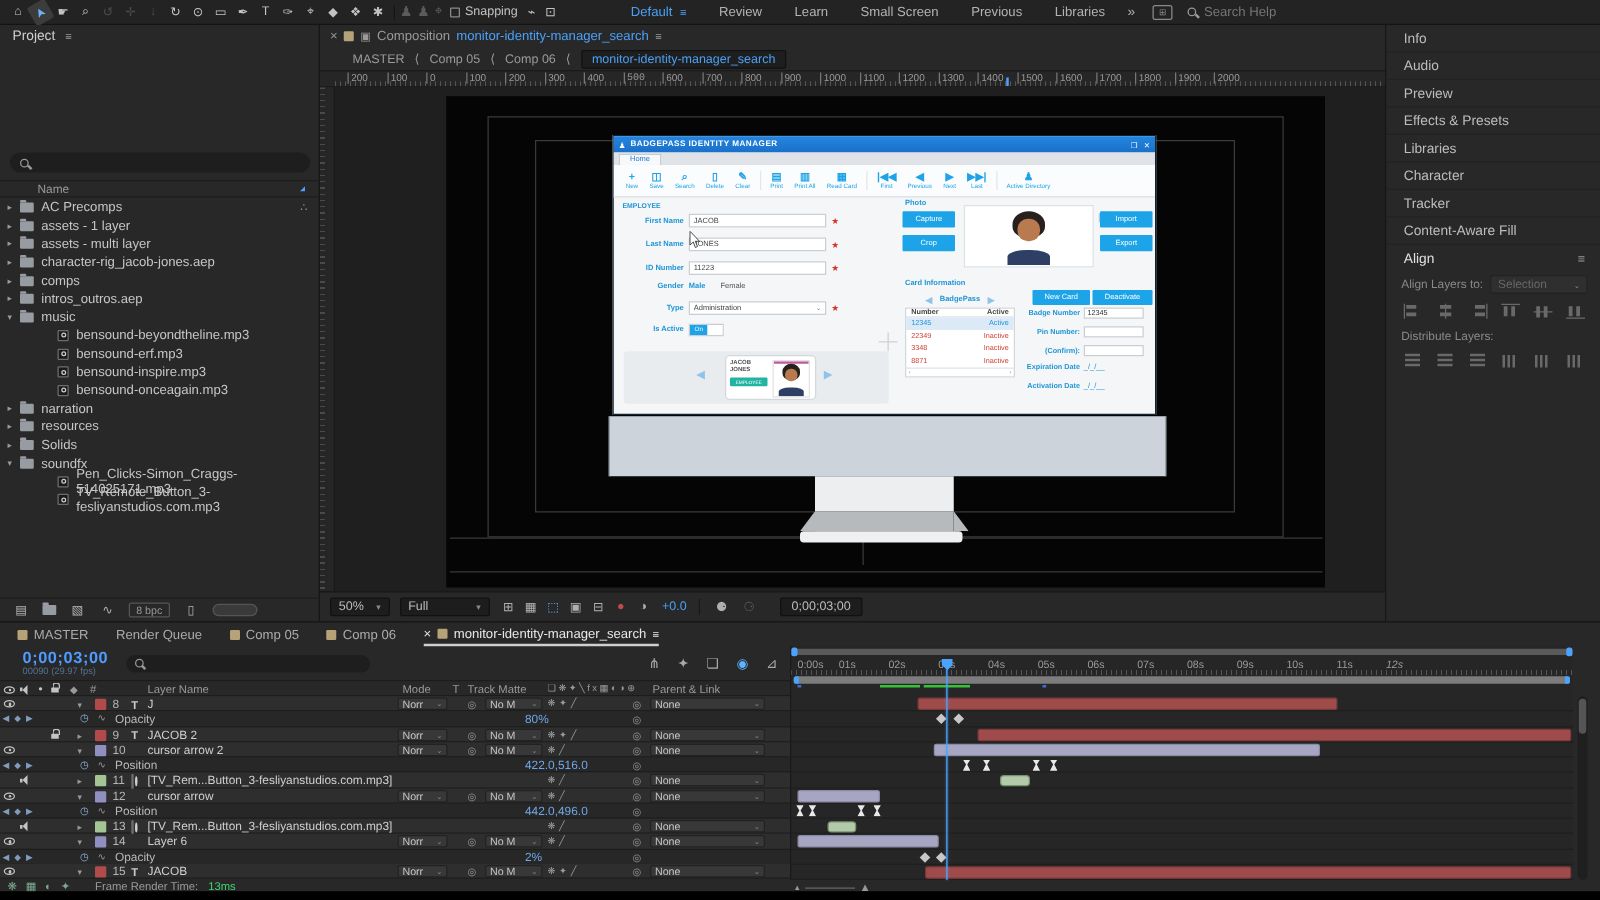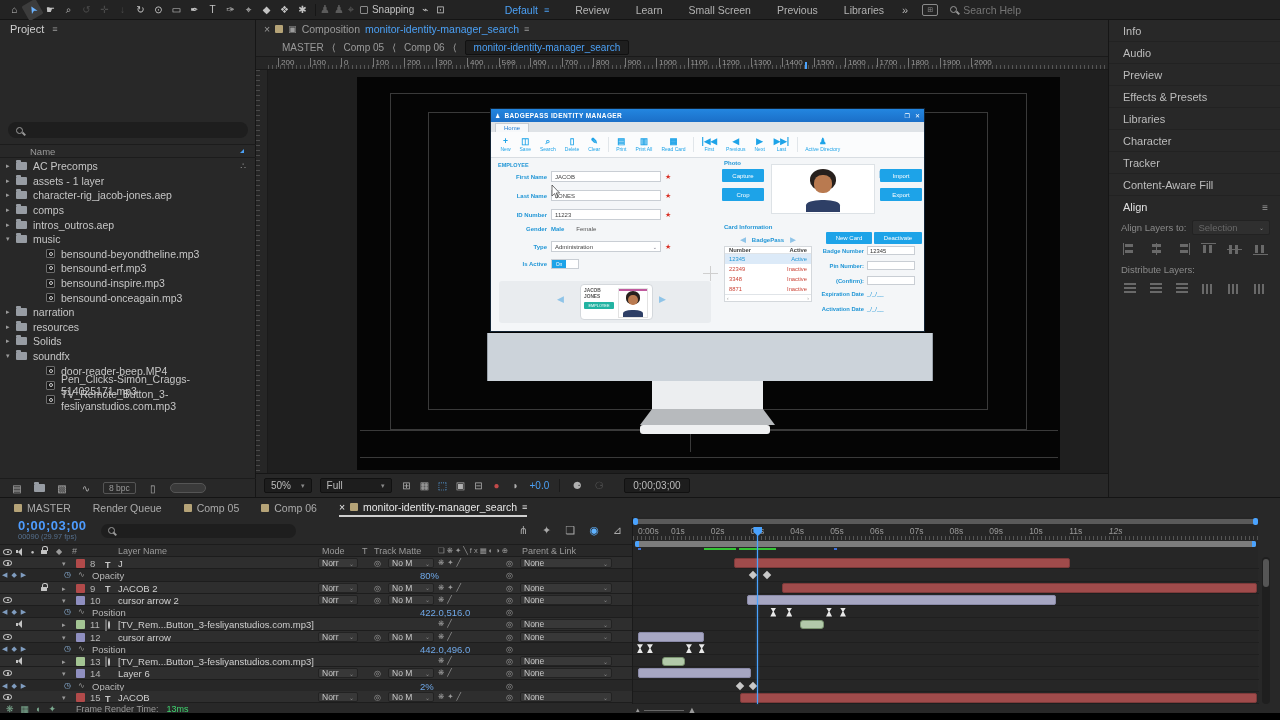--- a/index.html
+++ b/index.html
@@ -319,20 +319,26 @@
         <div class="trow">
           <span class="tw">▸</span>
           <span style="width: 16px; flex: 0 0 auto;"></span>
           <span class="i-folder"></span>
           <span style="margin-left: 6px;">assets - 1 layer</span>
         </div>
         <div class="trow">
           <span class="tw">▸</span>
           <span style="width: 16px; flex: 0 0 auto;"></span>
           <span class="i-folder"></span>
+          <span style="margin-left: 6px;">assets - multi layer</span>
+        </div>
+        <div class="trow">
+          <span class="tw">▸</span>
+          <span style="width: 16px; flex: 0 0 auto;"></span>
+          <span class="i-folder"></span>
           <span style="margin-left: 6px;">character-rig_jacob-jones.aep</span>
         </div>
         <div class="trow">
           <span class="tw">▸</span>
           <span style="width: 16px; flex: 0 0 auto;"></span>
           <span class="i-folder"></span>
           <span style="margin-left: 6px;">comps</span>
         </div>
         <div class="trow">
           <span class="tw">▸</span>
@@ -382,25 +388,20 @@
           <span class="tw">▸</span>
           <span style="width: 16px; flex: 0 0 auto;"></span>
           <span class="i-folder"></span>
           <span style="margin-left: 6px;">Solids</span>
         </div>
         <div class="trow">
           <span class="tw">▾</span>
           <span style="width: 16px; flex: 0 0 auto;"></span>
           <span class="i-folder"></span>
           <span style="margin-left: 6px;">soundfx</span>
-        </div>
-        <div class="trow">
-          <span style="width: 46px; flex: 0 0 auto;"></span>
-          <span class="i-media"></span>
-          <span style="margin-left: 6px;">door-reader-beep.MP4</span>
         </div>
         <div class="trow">
           <span style="width: 46px; flex: 0 0 auto;"></span>
           <span class="i-media"></span>
           <span style="margin-left: 6px;">Pen_Clicks-Simon_Craggs-514025171.mp3</span>
         </div>
         <div class="trow">
           <span style="width: 46px; flex: 0 0 auto;"></span>
           <span class="i-media"></span>
           <span style="margin-left: 6px;">TV_Remote_Button_3-fesliyanstudios.com.mp3</span>

